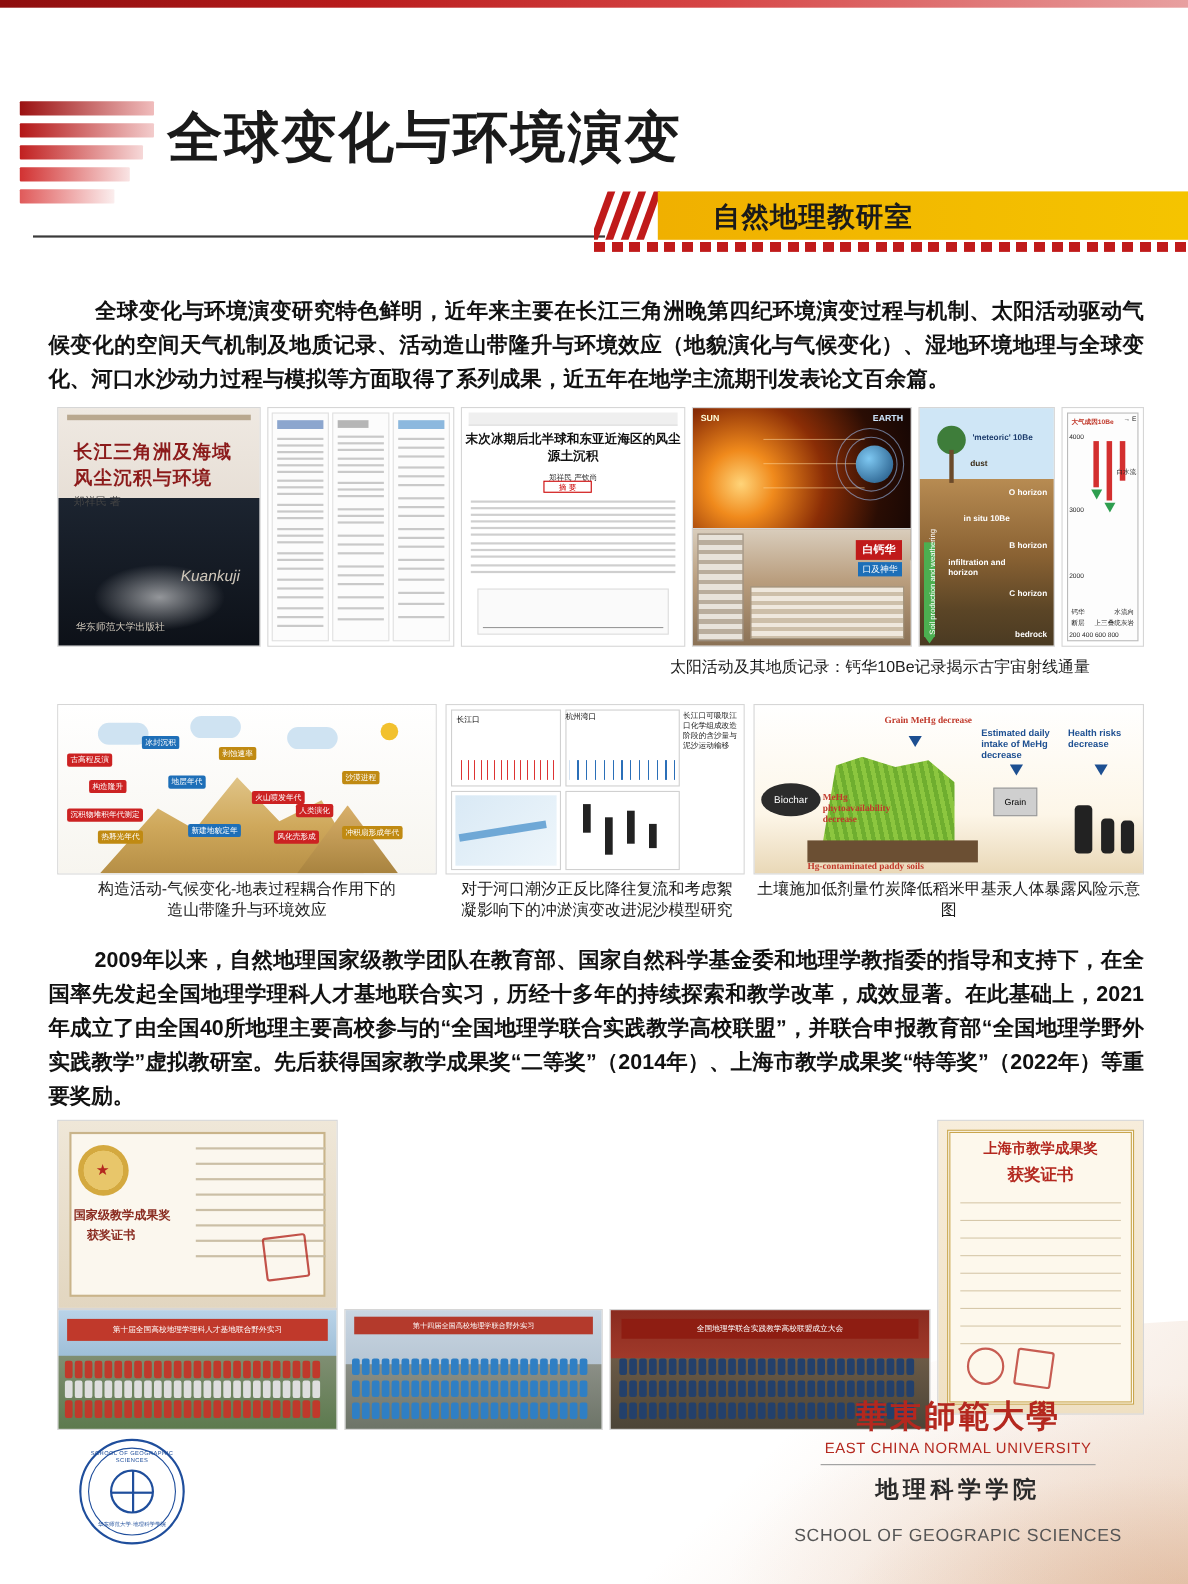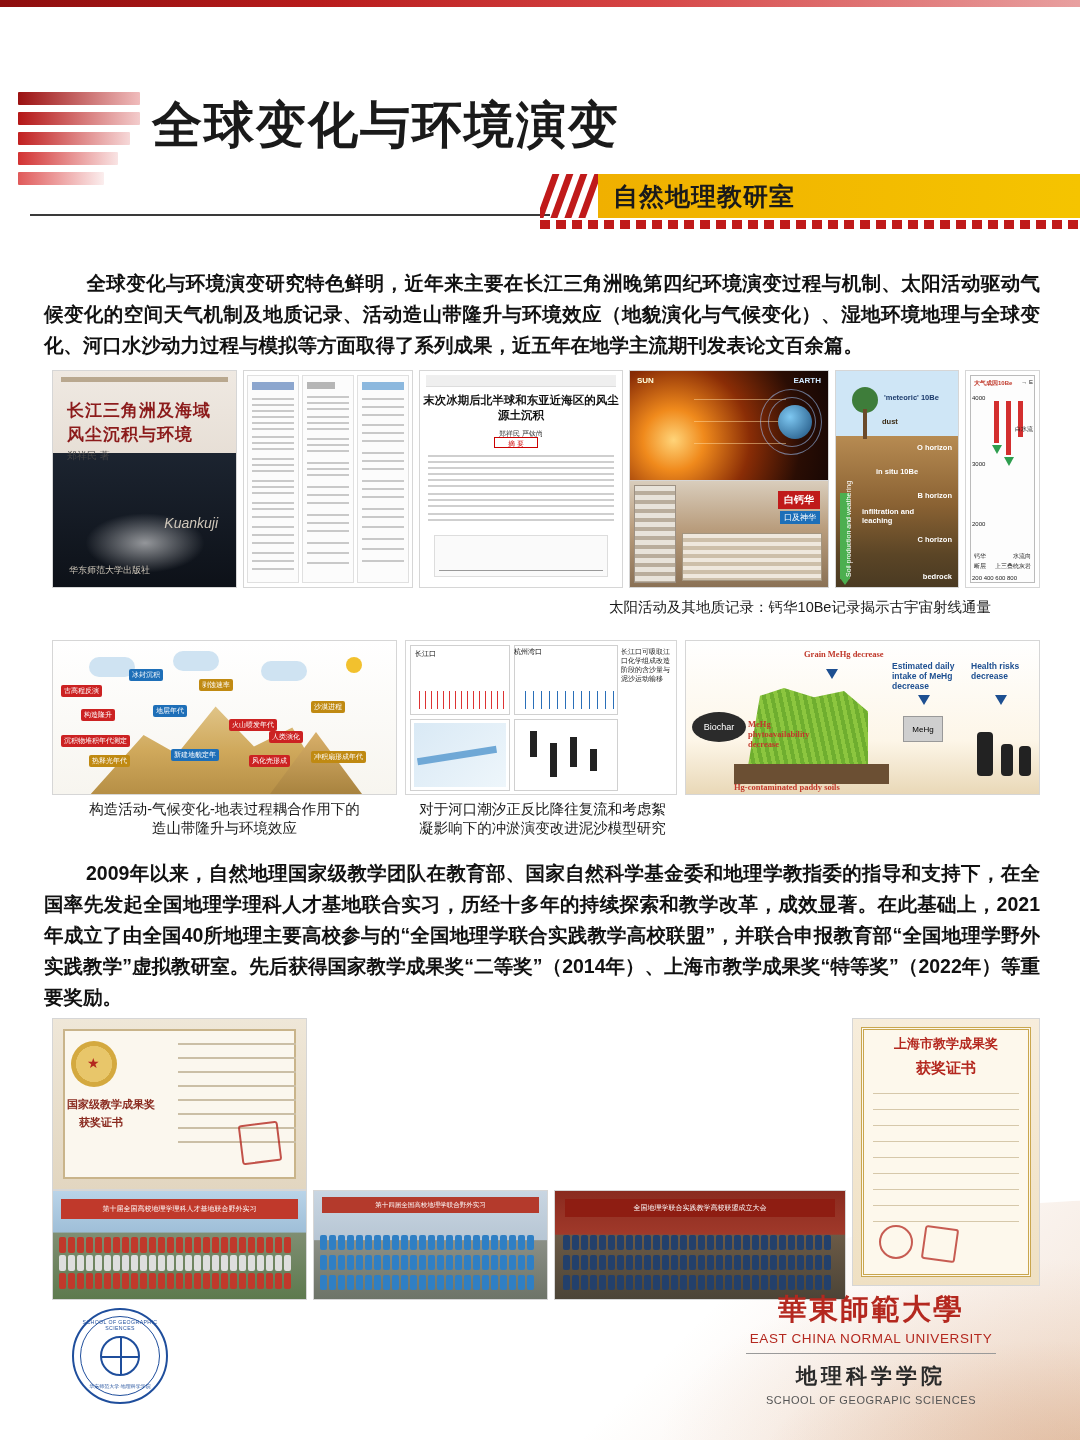--- a/index.html
+++ b/index.html
@@ -52,21 +52,21 @@
   .dept-wrap { position:absolute; right: 0; top: 96px; width: 540px; height: 56px; }
   .dept-stripes { position:absolute; left: 0; top: 0; width: 60px; height: 44px; overflow:hidden; }
   .dept-stripes span{ position:absolute; top:-6px; width:7px; height:58px; background:#c01a1a; transform: skewX(-20deg); }
   .dept-stripes span:nth-child(1){ left:4px; }
   .dept-stripes span:nth-child(2){ left:18px; }
   .dept-stripes span:nth-child(3){ left:32px; }
   .dept-stripes span:nth-child(4){ left:46px; }
   .dept-band {
     position:absolute; left: 58px; top: 0; right: 0; height: 44px;
     background: linear-gradient(90deg,#f0b000,#f5c400);
-    display:flex; align-items:center; padding-left: 15px;
+    display:flex; align-items:center; padding-left: 50px;
   }
   .dept-band span{ font-size: 25px; font-weight: bold; color:#1a1a1a; letter-spacing:1px; }
   .dept-underline{
     position:absolute; left: 0; top: 46px; right: 0; height: 9px;
     background: repeating-linear-gradient(90deg,#c01a1a 0 10px, #ffffff 10px 16px);
   }
   .dept-thinline{
     position:absolute; left: -510px; top: 40px; width: 520px; height:2px;
     background:#3a3a3a;
   }
@@ -262,21 +262,21 @@
   .footer-logo .globe:before{ content:""; position:absolute; left:-1px; right:-1px; top:18px; height:2px; background:#1f4e9c; }
   .footer-logo .globe:after{ content:""; position:absolute; top:-1px; bottom:-1px; left:18px; width:2px; background:#1f4e9c; }
   .footer-logo .arc{ position:absolute; top:9px; left:0; right:0; text-align:center; font-size:5.2px; color:#1f4e9c; letter-spacing:.4px; }
   .footer-logo .arc2{ position:absolute; bottom:13px; left:0; right:0; text-align:center; font-size:5px; color:#1f4e9c; }
 
   .footer-right { position:absolute; right:44px; bottom:34px; text-align:center; width:330px; }
   .f-cn { font-size:29px; font-weight:bold; color:#b4281f; font-family:"Liberation Serif", serif; letter-spacing:2px; }
   .f-en { font-size:13.5px; color:#b4281f; letter-spacing:.6px; margin-top:1px; }
   .f-div { height:1px; background:#9a9a9a; margin:7px 40px 8px 40px; }
   .f-cn2 { font-size:21px; font-weight:bold; color:#2a2a2a; letter-spacing:4px; }
-  .f-en2 { font-size:11px; color:#555; letter-spacing:.6px; margin-top:4px; }
+  .f-en2 { font-size:16px; color:#555; letter-spacing:.6px; margin-top:20px; }
 </style>
 </head>
 <body>
 
 <div class="page">
 
   <div class="top-bar"></div>
   <div class="corner-swoosh"></div>
 
   <div class="header">
@@ -436,21 +436,21 @@
   <div class="img" id="img-soil">
     <div class="tree"></div>
     <div class="trunk"></div>
     <div class="hz" style="top:72px">O horizon</div>
     <div class="hz" style="top:120px">B horizon</div>
     <div class="hz" style="top:164px">C horizon</div>
     <div class="hz" style="bottom:6px">bedrock</div>
     <div class="hz" style="top:46px; left:46px; right:auto; color:#3b2b16">dust</div>
     <div class="hz" style="top:22px; left:48px; right:auto; color:#1b3a6b">'meteoric' 10Be</div>
     <div class="hz" style="top:96px; left:40px; right:auto">in situ 10Be</div>
-    <div class="hz" style="top:136px; left:26px; right:auto; width:60px">infiltration and leaching</div>
+    <div class="hz" style="top:136px; left:26px; right:auto; width:60px">infiltration and horizon</div>
     <div class="grnbar"></div>
     <div class="arrow"></div>
     <div class="vtext">Soil production and weathering</div>
   </div>
 
   <div class="img" id="img-be">
     <div class="bx"></div>
     <div class="lbl" style="top:8px; left:8px; color:#c0392b; font-weight:bold">大气成因10Be</div>
     <div class="lbl" style="top:8px; right:6px">→ E</div>
     <div class="lbl" style="top:24px; left:6px">4000</div>
@@ -520,33 +520,34 @@
 
   <div class="img" id="img-hg">
     <div class="green"></div>
     <div class="soil"></div>
     <div class="biochar">Biochar</div>
     <div class="txt-red" style="left:118px; top:8px; width:96px">Grain MeHg decrease</div>
     <div class="txt-blue" style="left:206px; top:20px; width:72px">Estimated daily intake of MeHg decrease</div>
     <div class="txt-blue" style="right:6px; top:20px; width:62px">Health risks decrease</div>
     <div class="txt-red" style="left:62px; top:78px; width:74px">MeHg phytoavailability decrease</div>
     <div class="txt-red" style="left:48px; bottom:2px; width:130px">Hg-contaminated paddy soils</div>
-    <div class="rice">MeHg</div>
+    <div class="rice">Grain</div>
     <div class="arrw" style="left:140px; top:28px"></div>
     <div class="arrw" style="left:232px; top:54px"></div>
     <div class="arrw" style="right:32px; top:54px"></div>
     <div class="person" style="right:46px; width:16px; height:44px"></div>
     <div class="person" style="right:26px; width:12px; height:32px"></div>
     <div class="person" style="right:8px; width:12px; height:30px"></div>
   </div>
 
   <div class="cap" id="cap-orog" style="white-space:pre-line">构造活动-气候变化-地表过程耦合作用下的
 造山带隆升与环境效应</div>
   <div class="cap" id="cap-est" style="white-space:pre-line">对于河口潮汐正反比降往复流和考虑絮
 凝影响下的冲淤演变改进泥沙模型研究</div>
+  <div class="cap" id="cap-hg">土壤施加低剂量竹炭降低稻米甲基汞人体暴露风险示意图</div>
 
   <p class="body-text" id="para2">
     <span class="indent"></span><span>2009年以来，自然地理国家级教学团队在教育部、国家自然科学基金委和地理学教指委的指导和支持下，在全国率先发起全国地理学理科人才基地联合实习，历经十多年的持续探索和教学改革，成效显著。在此基础上，2021年成立了由全国40所地理主要高校参与的“全国地理学联合实践教学高校联盟”，并联合申报教育部“全国地理学野外实践教学”虚拟教研室。先后获得国家教学成果奖“二等奖”（2014年）、上海市教学成果奖“特等奖”（2022年）等重要奖励。</span>
   </p>
 
   <div class="img" id="img-cert1">
     <div class="inner"></div>
     <div class="seal"></div>
     <div class="star">★</div>
     <div class="t">国家级教学成果奖</div>

